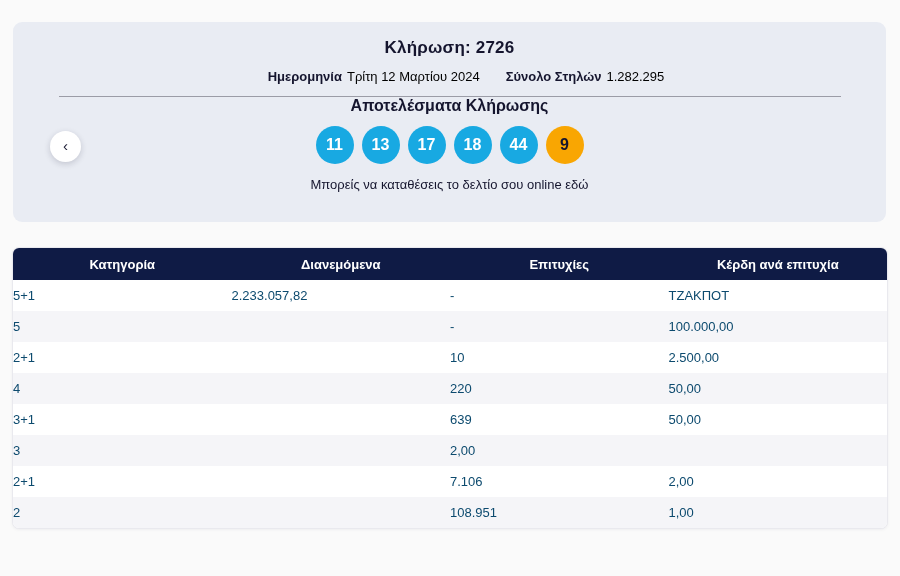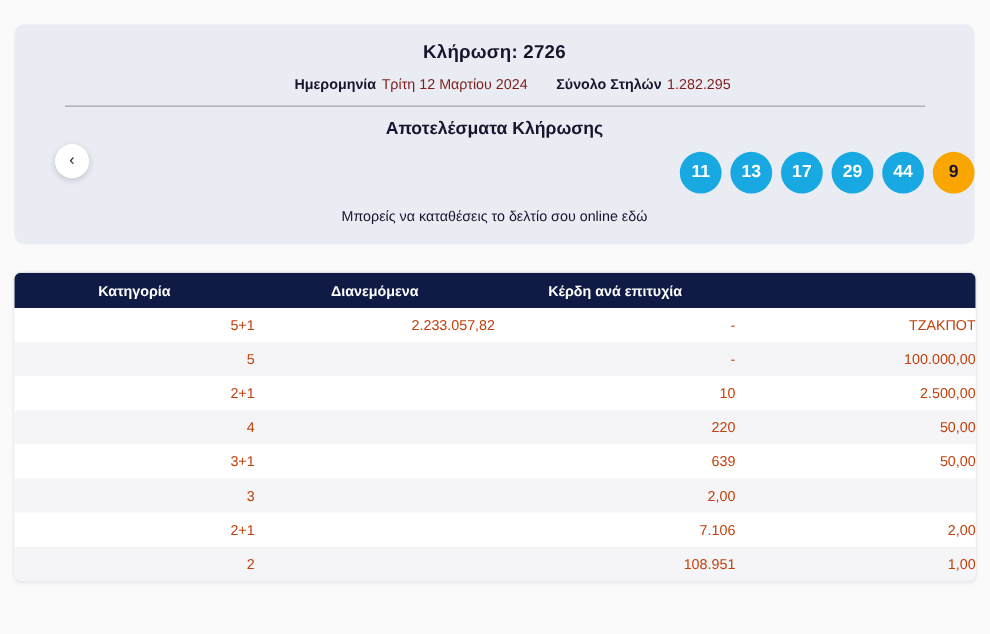--- a/index.html
+++ b/index.html
@@ -29,36 +29,35 @@
   .meta-row {
     margin-top: 11px;
     font-size: 13px;
     display: flex;
     justify-content: center;
     gap: 26px;
     margin-left: 33px;
   }
   .meta-item { display: flex; gap: 5px; }
   .meta-label { font-weight: bold; color: #15152e; }
-  .meta-value { color: #7f1d1d; }
+  .meta-value { color: #000000; }
   .divider {
     border: none;
     border-top: 1px solid #9b9ca6;
     margin: 12px 45px 0 46px;
   }
   .results-title {
-    margin-top: 12px;
     font-size: 16px;
     font-weight: bold;
     color: #15152e;
   }
   .balls {
     margin-top: 11px;
     display: flex;
-    justify-content: flex-end;
+    justify-content: center;
     gap: 8px;
   }
   .ball {
     width: 38px; height: 38px;
     border-radius: 50%;
     background: var(--ball-blue, #18a9e2);
     color: #ffffff;
     font-size: 16px;
     font-weight: bold;
     display: flex;
@@ -121,23 +120,23 @@
   }
   .tr {
     display: grid;
     grid-template-columns: repeat(4, 1fr);
     height: 31px;
     align-items: center;
     background: #ffffff;
   }
   .tr:nth-child(even) { background: #f5f5f8; }
   .td {
-    text-align: right;
-    font-size: 13px;
-    color: #c2410c;
+    text-align: left;
+    font-size: 13px;
+    color: #0c4a6e;
   }
 </style>
 </head>
 <body>
 
 <section class="panel">
   <h1 class="draw-title">Κλήρωση: 2726</h1>
 
   <div class="meta-row">
     <div class="meta-item">
@@ -151,39 +150,40 @@
   </div>
 
   <hr class="divider">
 
   <h2 class="results-title">Αποτελέσματα Κλήρωσης</h2>
 
   <div class="balls">
     <div class="ball">11</div>
     <div class="ball">13</div>
     <div class="ball">17</div>
-    <div class="ball">29</div>
+    <div class="ball">18</div>
     <div class="ball">44</div>
     <div class="ball bonus">9</div>
   </div>
 
   <p class="online-text">
     <span>Μπορείς να καταθέσεις το δελτίο σου online</span>
     <a class="online-link">εδώ</a>
   </p>
 
   <button class="prev-button">
     <span>‹</span>
   </button>
 </section>
 
 <section class="table-card">
   <div class="thead">
     <div class="th">Κατηγορία</div>
     <div class="th">Διανεμόμενα</div>
+    <div class="th">Επιτυχίες</div>
     <div class="th">Κέρδη ανά επιτυχία</div>
   </div>
   <div class="tbody">
     <div class="tr">
       <div class="td">5+1</div>
       <div class="td">2.233.057,82</div>
       <div class="td">-</div>
       <div class="td">ΤΖΑΚΠΟΤ</div>
     </div>
     <div class="tr">

